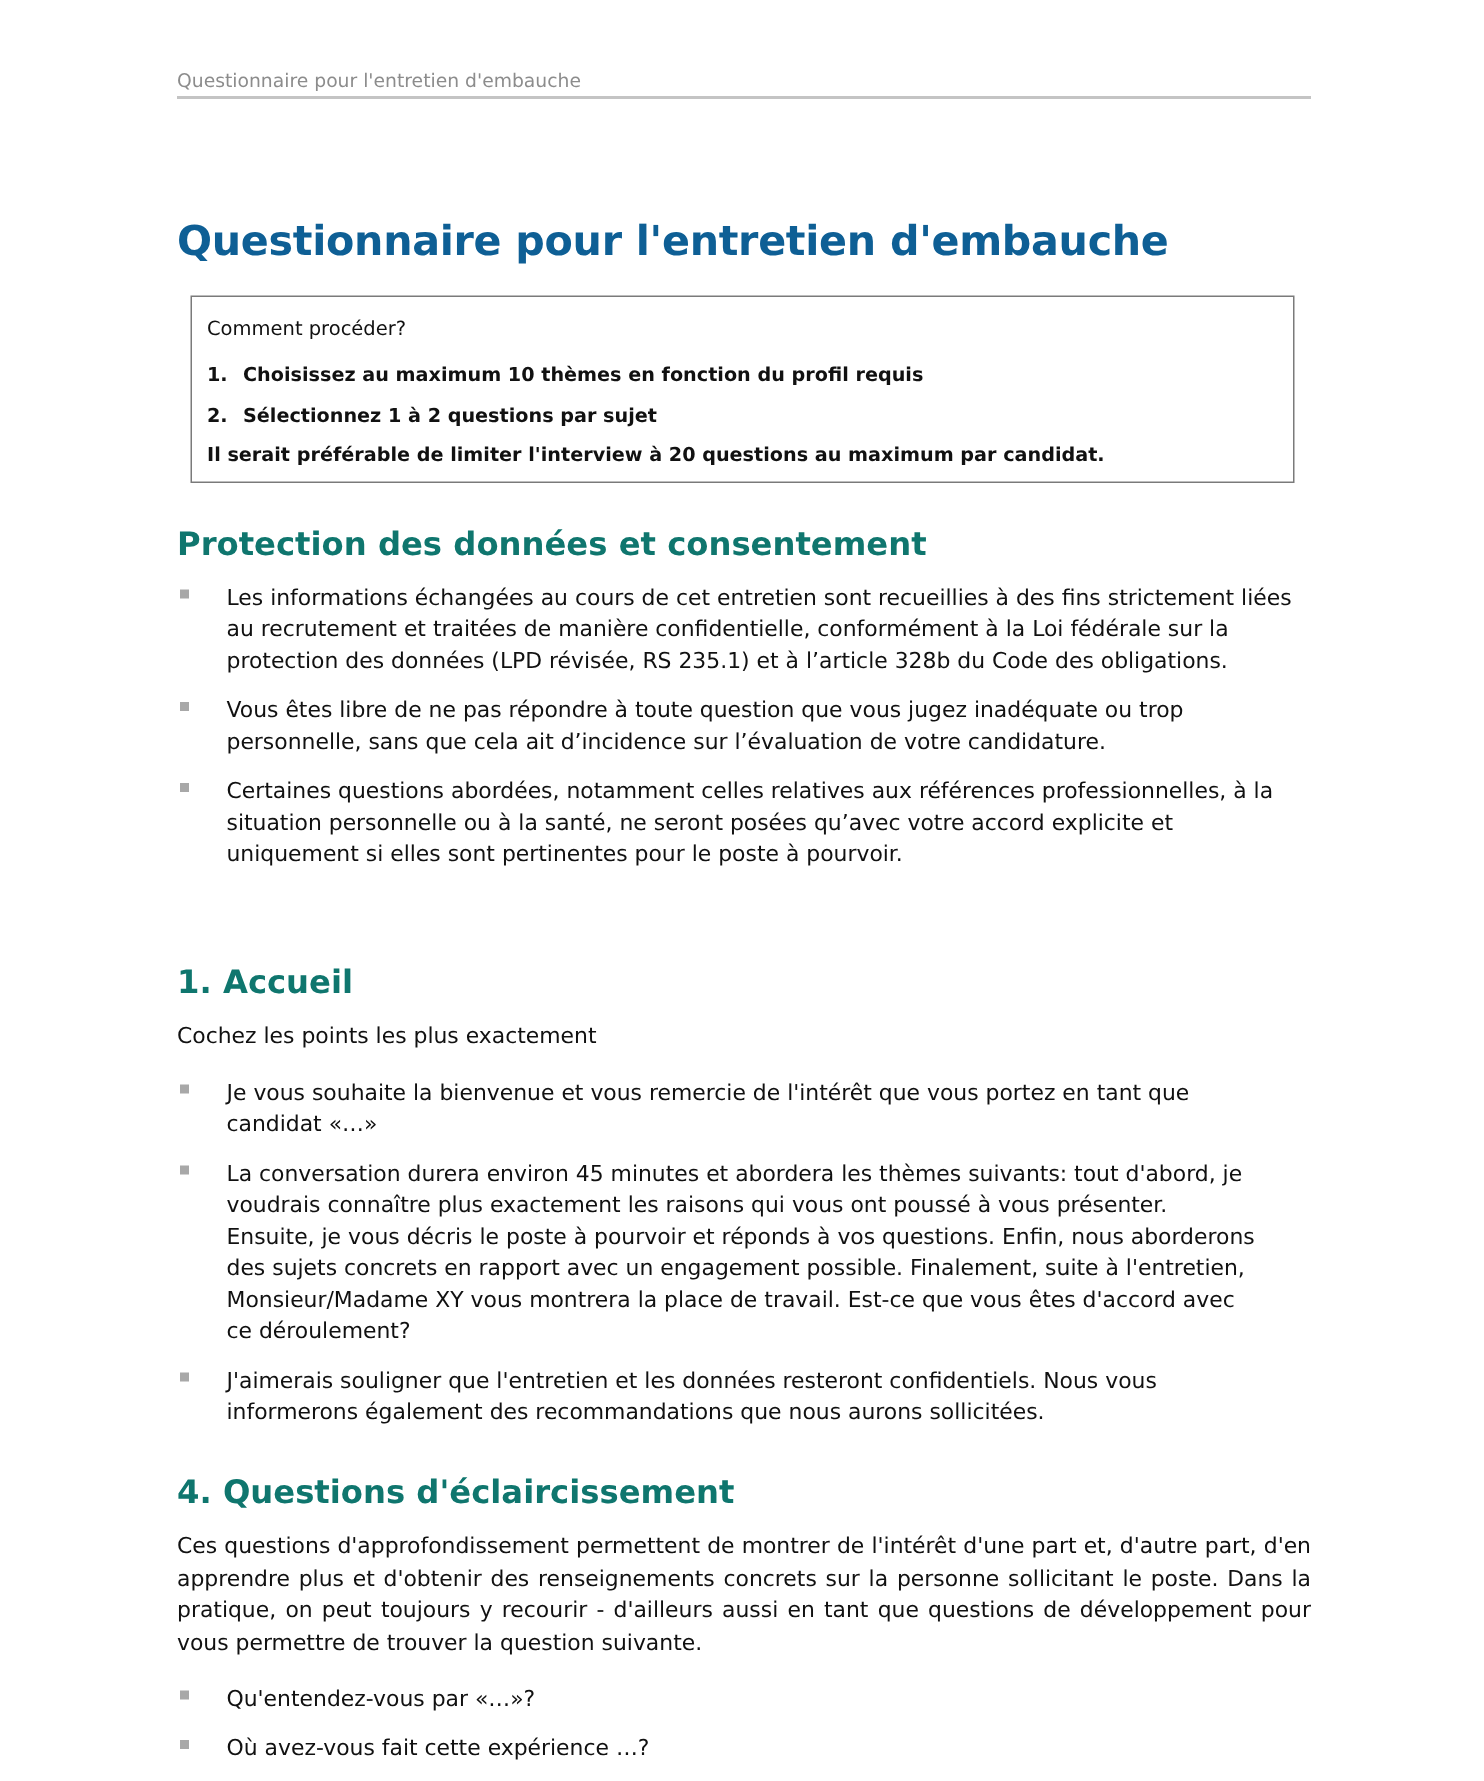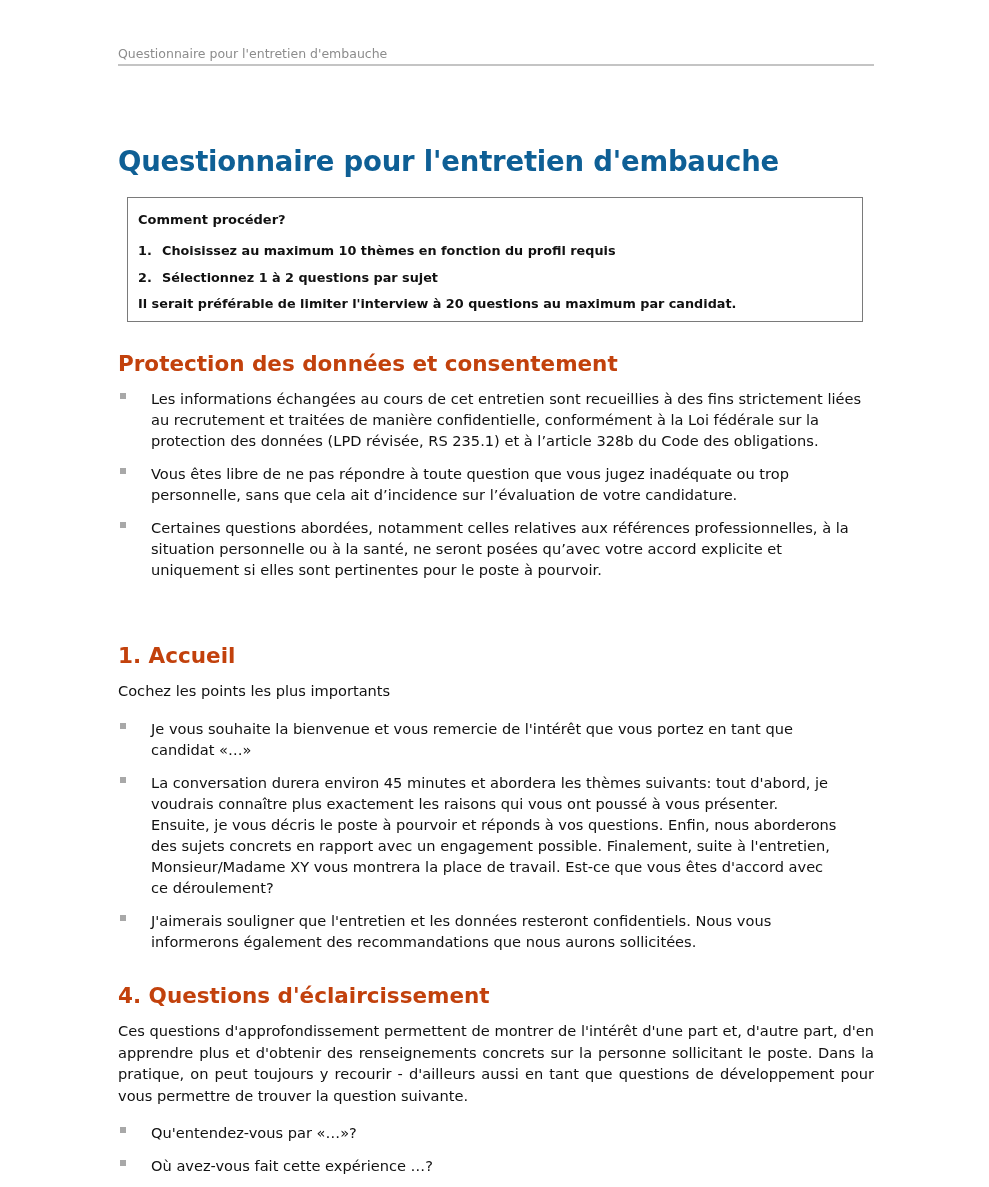--- a/index.html
+++ b/index.html
@@ -15,28 +15,28 @@
   .doc-title {
     position: absolute; left: 118px; top: 141px; margin: 0;
     font-size: 27.5px; font-weight: bold; color: #0e5f95; letter-spacing: -0.2px;
     line-height: 40px;
   }
   .howto-box {
     position: absolute; left: 127px; top: 197px; width: 736px; height: 125px;
     border: 1.5px solid #7a7a7a; box-sizing: border-box;
     padding: 14px 10px 0 10px; font-size: 12.8px; line-height: 26.5px;
   }
-  .howto-box .howto-title { font-weight: bold; font-size: 13px; line-height: 16px; margin-bottom: 10px; }
+  .howto-box .howto-title { font-weight: normal; font-size: 13px; line-height: 16px; margin-bottom: 10px; }
   .howto-box .step { white-space: nowrap; font-weight: bold; }
   .howto-box .step .num { display: inline-block; width: 24px; }
   .section {
     position: absolute; left: 118px; width: 756px;
   }
   .section-title {
-    margin: 0; font-size: 21.5px; font-weight: bold; color: #c2410c; line-height: 28px;
+    margin: 0; font-size: 21.5px; font-weight: bold; color: #0f766e; line-height: 28px;
   }
   .intro {
     font-size: 14.6px; line-height: 21.5px; margin: 0;
   }
   .bullets { list-style: none; margin: 0; padding: 0; }
   .bullets li {
     position: relative; padding-left: 33px; font-size: 14.6px; line-height: 21px;
     margin-bottom: 12px;
   }
   .bullets li .bullet-icon {
@@ -66,21 +66,21 @@
   <h2 class="section-title">Protection des données et consentement</h2>
   <ul class="bullets" style="margin-top:10px; width:745px;">
     <li><span class="bullet-icon"></span><span>Les informations échangées au cours de cet entretien sont recueillies à des fins strictement liées au recrutement et traitées de manière confidentielle, conformément à la Loi fédérale sur la protection des données (LPD révisée, RS 235.1) et à l’article 328b du Code des obligations.</span></li>
     <li><span class="bullet-icon"></span><span>Vous êtes libre de ne pas répondre à toute question que vous jugez inadéquate ou trop personnelle, sans que cela ait d’incidence sur l’évaluation de votre candidature.</span></li>
     <li><span class="bullet-icon"></span><span>Certaines questions abordées, notamment celles relatives aux références professionnelles, à la situation personnelle ou à la santé, ne seront posées qu’avec votre accord explicite et uniquement si elles sont pertinentes pour le poste à pourvoir.</span></li>
   </ul>
 </div>
 
 <div class="section" style="top:642px;">
   <h2 class="section-title">1. Accueil</h2>
-  <p class="intro" style="margin-top:10px; margin-bottom:16px;">Cochez les points les plus importants</p>
+  <p class="intro" style="margin-top:10px; margin-bottom:16px;">Cochez les points les plus exactement</p>
   <ul class="bullets" style="width:720px;">
     <li><span class="bullet-icon"></span><span>Je vous souhaite la bienvenue et vous remercie de l'intérêt que vous portez en tant que candidat «…»</span></li>
     <li><span class="bullet-icon"></span><span>La conversation durera environ 45 minutes et abordera les thèmes suivants: tout d'abord, je voudrais connaître plus exactement les raisons qui vous ont poussé à vous présenter. Ensuite, je vous décris le poste à pourvoir et réponds à vos questions. Enfin, nous aborderons des sujets concrets en rapport avec un engagement possible. Finalement, suite à l'entretien, Monsieur/Madame XY vous montrera la place de travail. Est-ce que vous êtes d'accord avec ce déroulement?</span></li>
     <li><span class="bullet-icon"></span><span>J'aimerais souligner que l'entretien et les données resteront confidentiels. Nous vous informerons également des recommandations que nous aurons sollicitées.</span></li>
   </ul>
 </div>
 
 <div class="section" style="top:982px;">
   <h2 class="section-title">4. Questions d'éclaircissement</h2>
   <p class="intro justify" style="margin-top:10px; margin-bottom:16px;">Ces questions d'approfondissement permettent de montrer de l'intérêt d'une part et, d'autre part, d'en apprendre plus et d'obtenir des renseignements concrets sur la personne sollicitant le poste. Dans la pratique, on peut toujours y recourir - d'ailleurs aussi en tant que questions de développement pour vous permettre de trouver la question suivante.</p>

